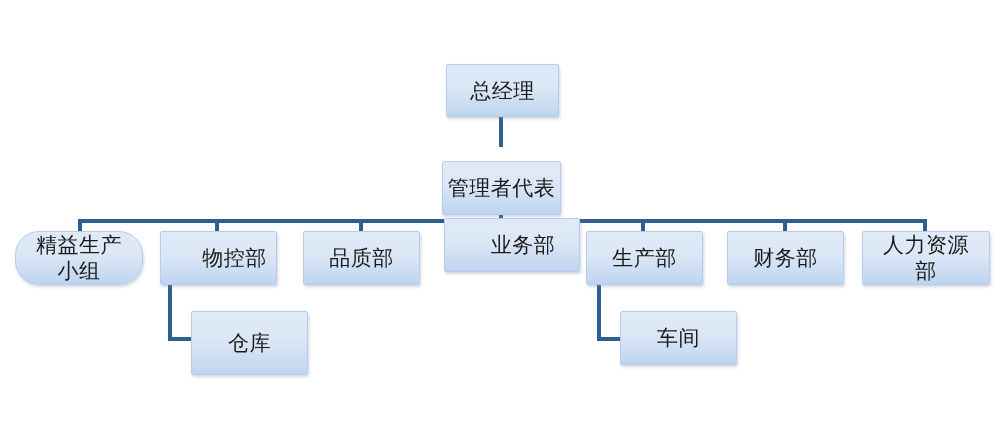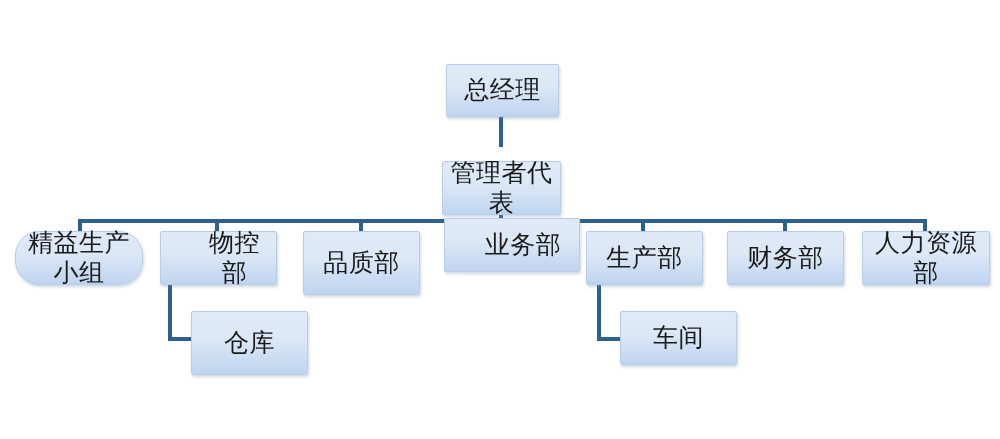--- a/index.html
+++ b/index.html
@@ -47,22 +47,22 @@
     align-items: center;
     justify-content: center;
     text-align: center;
   }
   .node .node-label {
     display: block;
     width: 100%;
     padding: 0 4px;
     box-sizing: border-box;
     color: #1a1a1a;
-    font-family: Liberation Serif, serif;
-    font-size: 25px;
+    font-family: Liberation Sans, sans-serif;
+    font-size: 21px;
     line-height: 1.22;
     letter-spacing: 0.5px;
     white-space: pre-line;
   }
 </style>
 </head>
 <body>
 
 <div id="org-canvas">
 
@@ -96,21 +96,21 @@
 
   <div class="node" style="left:15px; top:231px; width:128px; height:54px;border-radius:24px;">
     <span class="node-label">精益生产
 小组</span>
   </div>
 
   <div class="node" style="left:160px; top:231px; width:117px; height:54px;padding-left:32px;">
     <span class="node-label">物控部</span>
   </div>
 
-  <div class="node" style="left:303px; top:231px; width:117px; height:64px;">
+  <div class="node" style="left:303px; top:231px; width:117px; height:54px;">
     <span class="node-label">品质部</span>
   </div>
 
   <div class="node" style="left:444px; top:218px; width:136px; height:54px;padding-left:22px;">
     <span class="node-label">业务部</span>
   </div>
 
   <div class="node" style="left:586px; top:231px; width:117px; height:54px;">
     <span class="node-label">生产部</span>
   </div>

